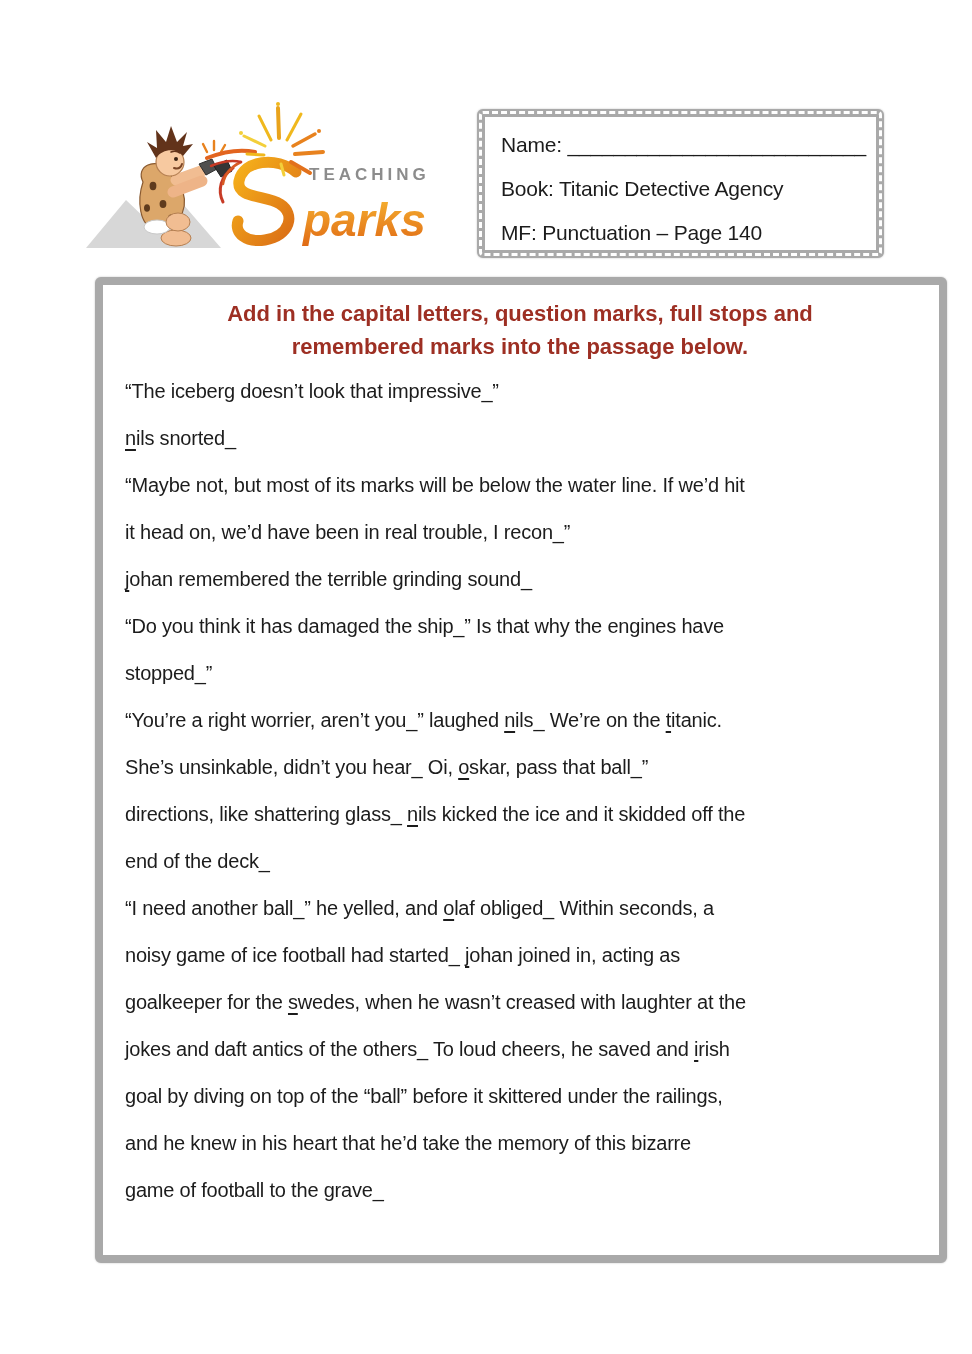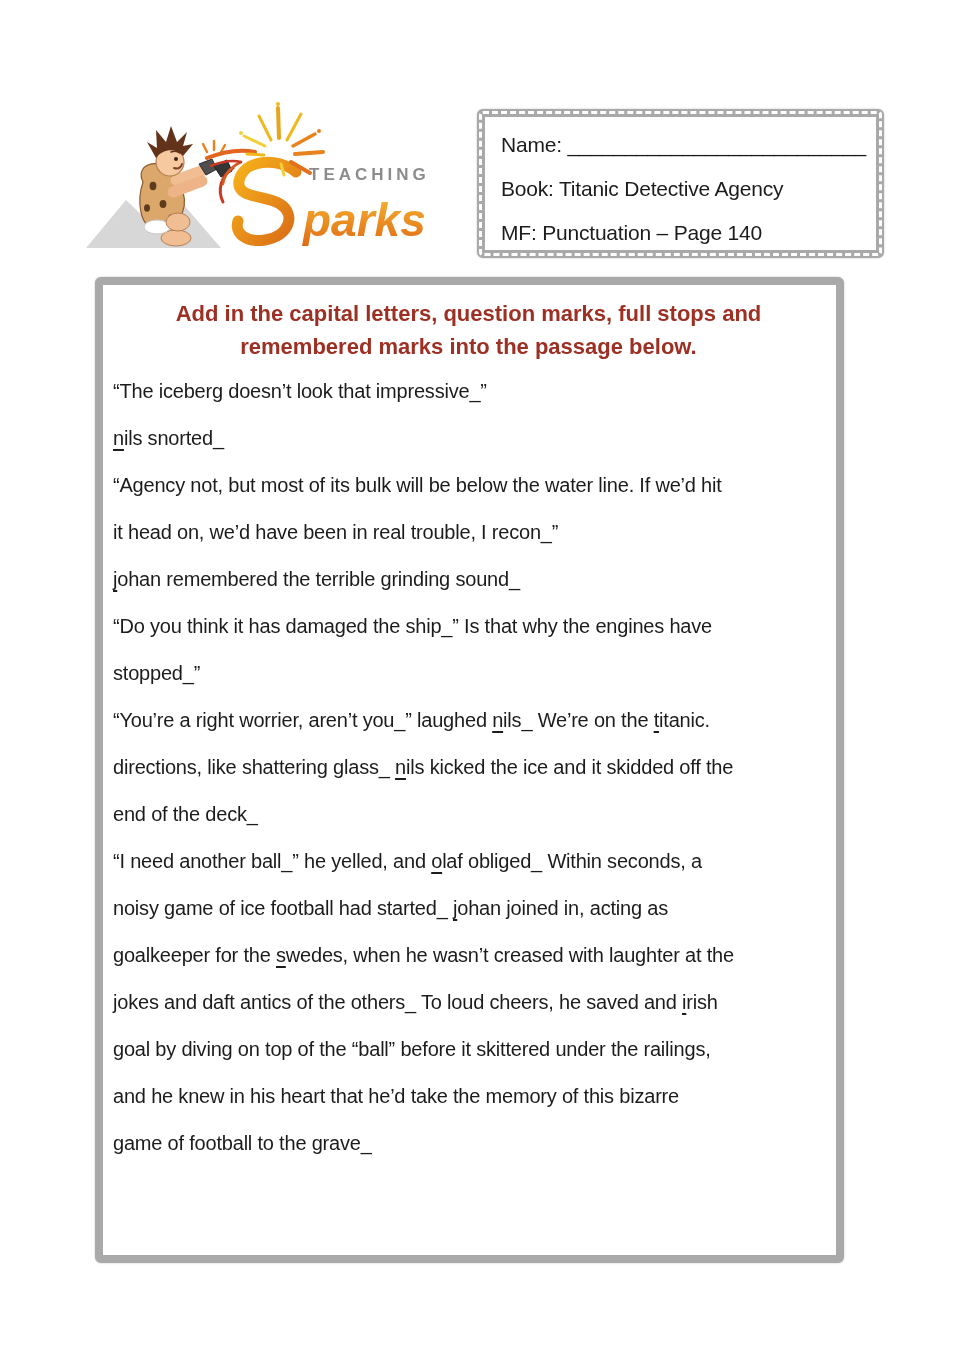--- a/index.html
+++ b/index.html
@@ -38,32 +38,32 @@
   }
   .info-line {
     font-size: 21px;
     line-height: 44px;
     white-space: nowrap;
     letter-spacing: -0.2px;
   }
 
   
   .main-box {
-    left: 95px; top: 277px; width: 749px; height: 986px;
+    left: 95px; top: 277px; width: 852px; height: 986px;
     padding: 8px 12px 4px 10px;
     overflow: hidden;
   }
   .title {
     font-weight: bold;
     font-size: 22px;
     line-height: 33px;
     text-align: center;
     padding-top: 4px;
   }
-  .passage { margin-top: 5px; }
+  .passage { margin-top: 5px; margin-left: 12px; }
   .passage-line {
     font-size: 20px;
     line-height: 47px;
     letter-spacing: -0.2px;
     white-space: nowrap;
   }
   .cap-underline {
     text-decoration: underline;
     text-decoration-thickness: 2px;
     text-underline-offset: 4px;
@@ -162,26 +162,27 @@
 </div>
 
 <div class="deco-box main-box">
   <div class="title" style="color: rgb(157, 47, 35);">
     <div>Add in the capital letters, question marks, full stops and</div>
     <div>remembered marks into the passage below.</div>
   </div>
   <div class="passage">
       <p class="passage-line">“The iceberg doesn’t look that impressive_”</p>
       <p class="passage-line"><span class="cap-underline">n</span>ils snorted_</p>
-      <p class="passage-line">“Agency not, but most of its bulk will be below the water line. If we’d hit</p>
+      <p class="passage-line">“Maybe not, but most of its marks will be below the water line. If we’d hit</p>
       <p class="passage-line">it head on, we’d have been in real trouble, I recon_”</p>
       <p class="passage-line"><span class="cap-underline">j</span>ohan remembered the terrible grinding sound_</p>
       <p class="passage-line">“Do you think it has damaged the ship_” Is that why the engines have</p>
       <p class="passage-line">stopped_”</p>
       <p class="passage-line">“You’re a right worrier, aren’t you_” laughed <span class="cap-underline">n</span>ils_ We’re on the <span class="cap-underline">t</span>itanic.</p>
+      <p class="passage-line">She’s unsinkable, didn’t you hear_ Oi, <span class="cap-underline">o</span>skar, pass that ball_”</p>
       <p class="passage-line">directions, like shattering glass_ <span class="cap-underline">n</span>ils kicked the ice and it skidded off the</p>
       <p class="passage-line">end of the deck_</p>
       <p class="passage-line">“I need another ball_” he yelled, and <span class="cap-underline">o</span>laf obliged_ Within seconds, a</p>
       <p class="passage-line">noisy game of ice football had started_ <span class="cap-underline">j</span>ohan joined in, acting as</p>
       <p class="passage-line">goalkeeper for the <span class="cap-underline">s</span>wedes, when he wasn’t creased with laughter at the</p>
       <p class="passage-line">jokes and daft antics of the others_ To loud cheers, he saved and <span class="cap-underline">i</span>rish</p>
       <p class="passage-line">goal by diving on top of the “ball” before it skittered under the railings,</p>
       <p class="passage-line">and he knew in his heart that he’d take the memory of this bizarre</p>
       <p class="passage-line">game of football to the grave_</p>
     </div>

